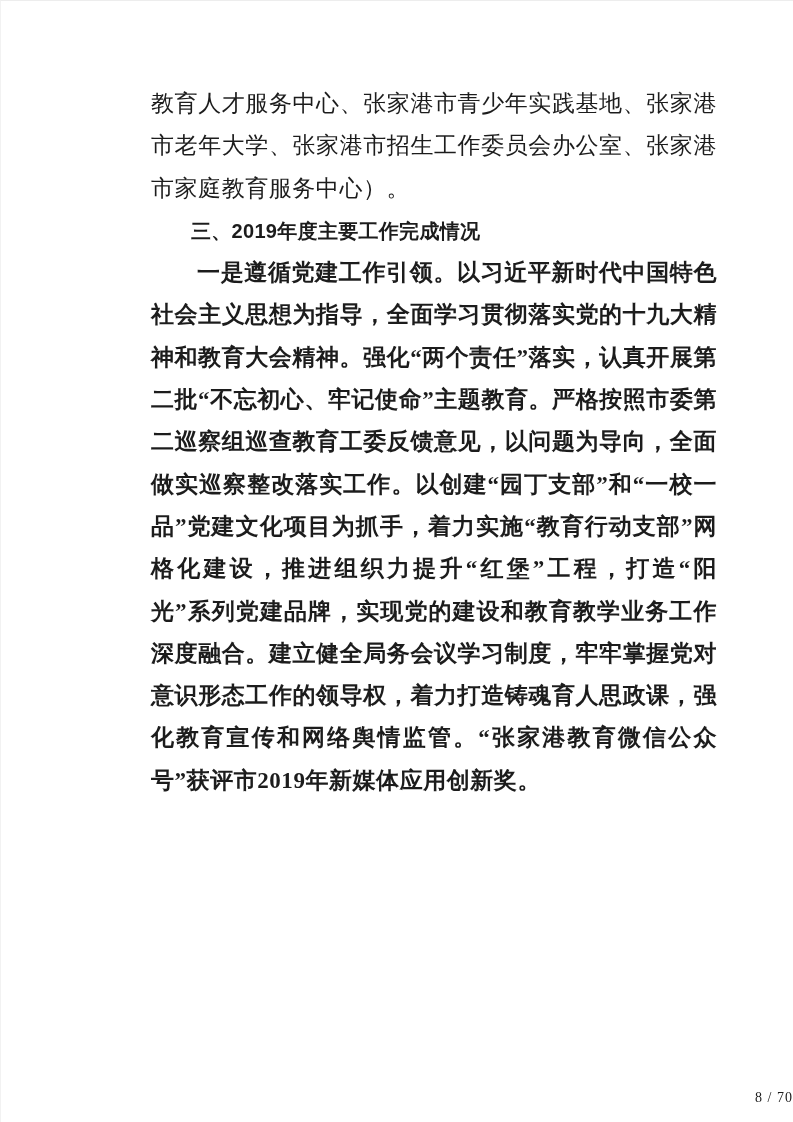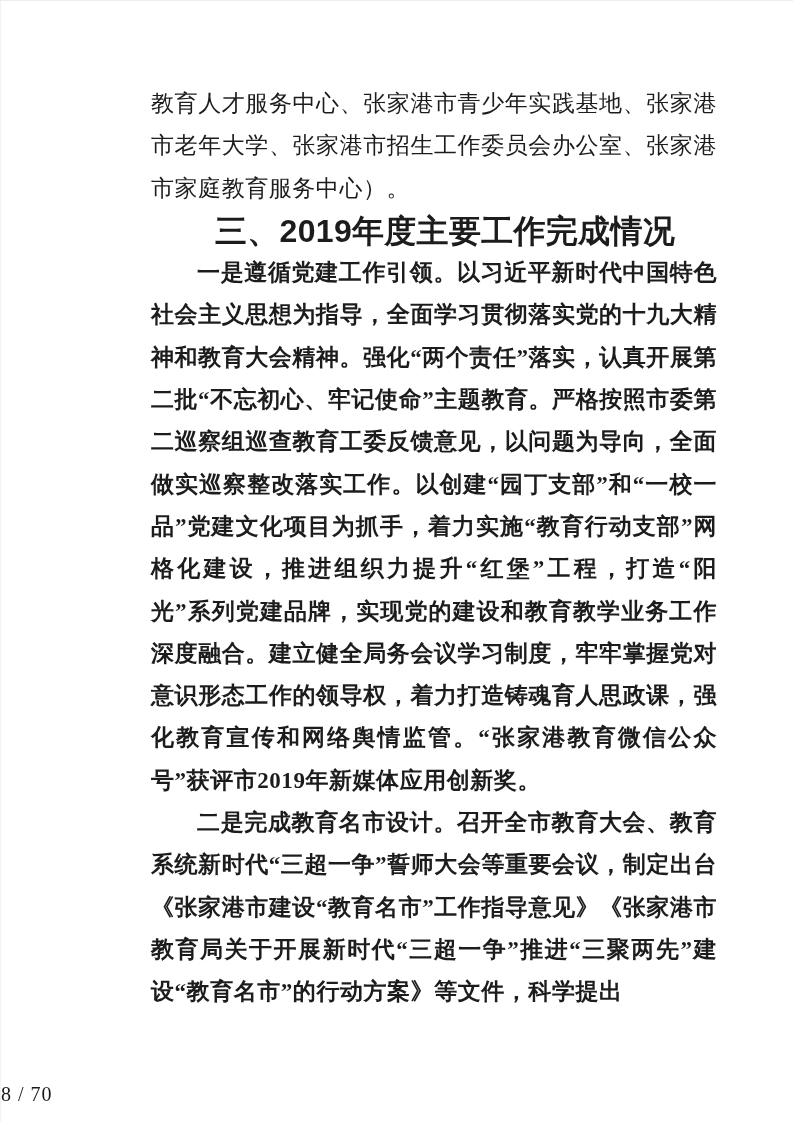--- a/index.html
+++ b/index.html
@@ -34,49 +34,48 @@
   .content p, .content h2 {
     margin: 0;
     padding: 0;
   }
   .p-cont {
     text-indent: 0;
   }
   .heading {
     font-family: "Liberation Sans", "DejaVu Sans", sans-serif;
     font-weight: 700;
-    font-size: 32px;
+    font-size: 20px;
     line-height: 42.3px;
     text-indent: 2em;
     letter-spacing: 0.3px;
   }
   .subheading {
     text-indent: 2em;
   }
   .para {
     text-indent: 2em;
     font-weight: bold;
   }
   .footer {
     position: absolute;
     left: 0;
     width: 100%;
     bottom: 16px;
-    text-align: left;
-    font-size: 20px;
+    text-align: right;
+    font-size: 14px;
     letter-spacing: 1px;
     color: #1c1c1c;
     font-family: "Liberation Serif", "DejaVu Serif", serif;
     margin-top: 30px;
   }
 </style>
 </head>
 <body>
 
 <div class="page">
   <div class="content">
     <p class="p-cont">教育人才服务中心、张家港市青少年实践基地、张家港市老年大学、张家港市招生工作委员会办公室、张家港市家庭教育服务中心）。</p>
     <h2 class="heading">三、2019年度主要工作完成情况</h2>
     <p class="para">一是遵循党建工作引领。以习近平新时代中国特色社会主义思想为指导，全面学习贯彻落实党的十九大精神和教育大会精神。强化“两个责任”落实，认真开展第二批“不忘初心、牢记使命”主题教育。严格按照市委第二巡察组巡查教育工委反馈意见，以问题为导向，全面做实巡察整改落实工作。以创建“园丁支部”和“一校一品”党建文化项目为抓手，着力实施“教育行动支部”网格化建设，推进组织力提升“红堡”工程，打造“阳光”系列党建品牌，实现党的建设和教育教学业务工作深度融合。建立健全局务会议学习制度，牢牢掌握党对意识形态工作的领导权，着力打造铸魂育人思政课，强化教育宣传和网络舆情监管。“张家港教育微信公众号”获评市2019年新媒体应用创新奖。</p>
-    <p class="para">二是完成教育名市设计。召开全市教育大会、教育系统新时代“三超一争”誓师大会等重要会议，制定出台《张家港市建设“教育名市”工作指导意见》《张家港市教育局关于开展新时代“三超一争”推进“三聚两先”建设“教育名市”的行动方案》等文件，科学提出</p>
   </div>
   <div class="footer">8 / 70</div>
 </div>
 
 </body></html>

